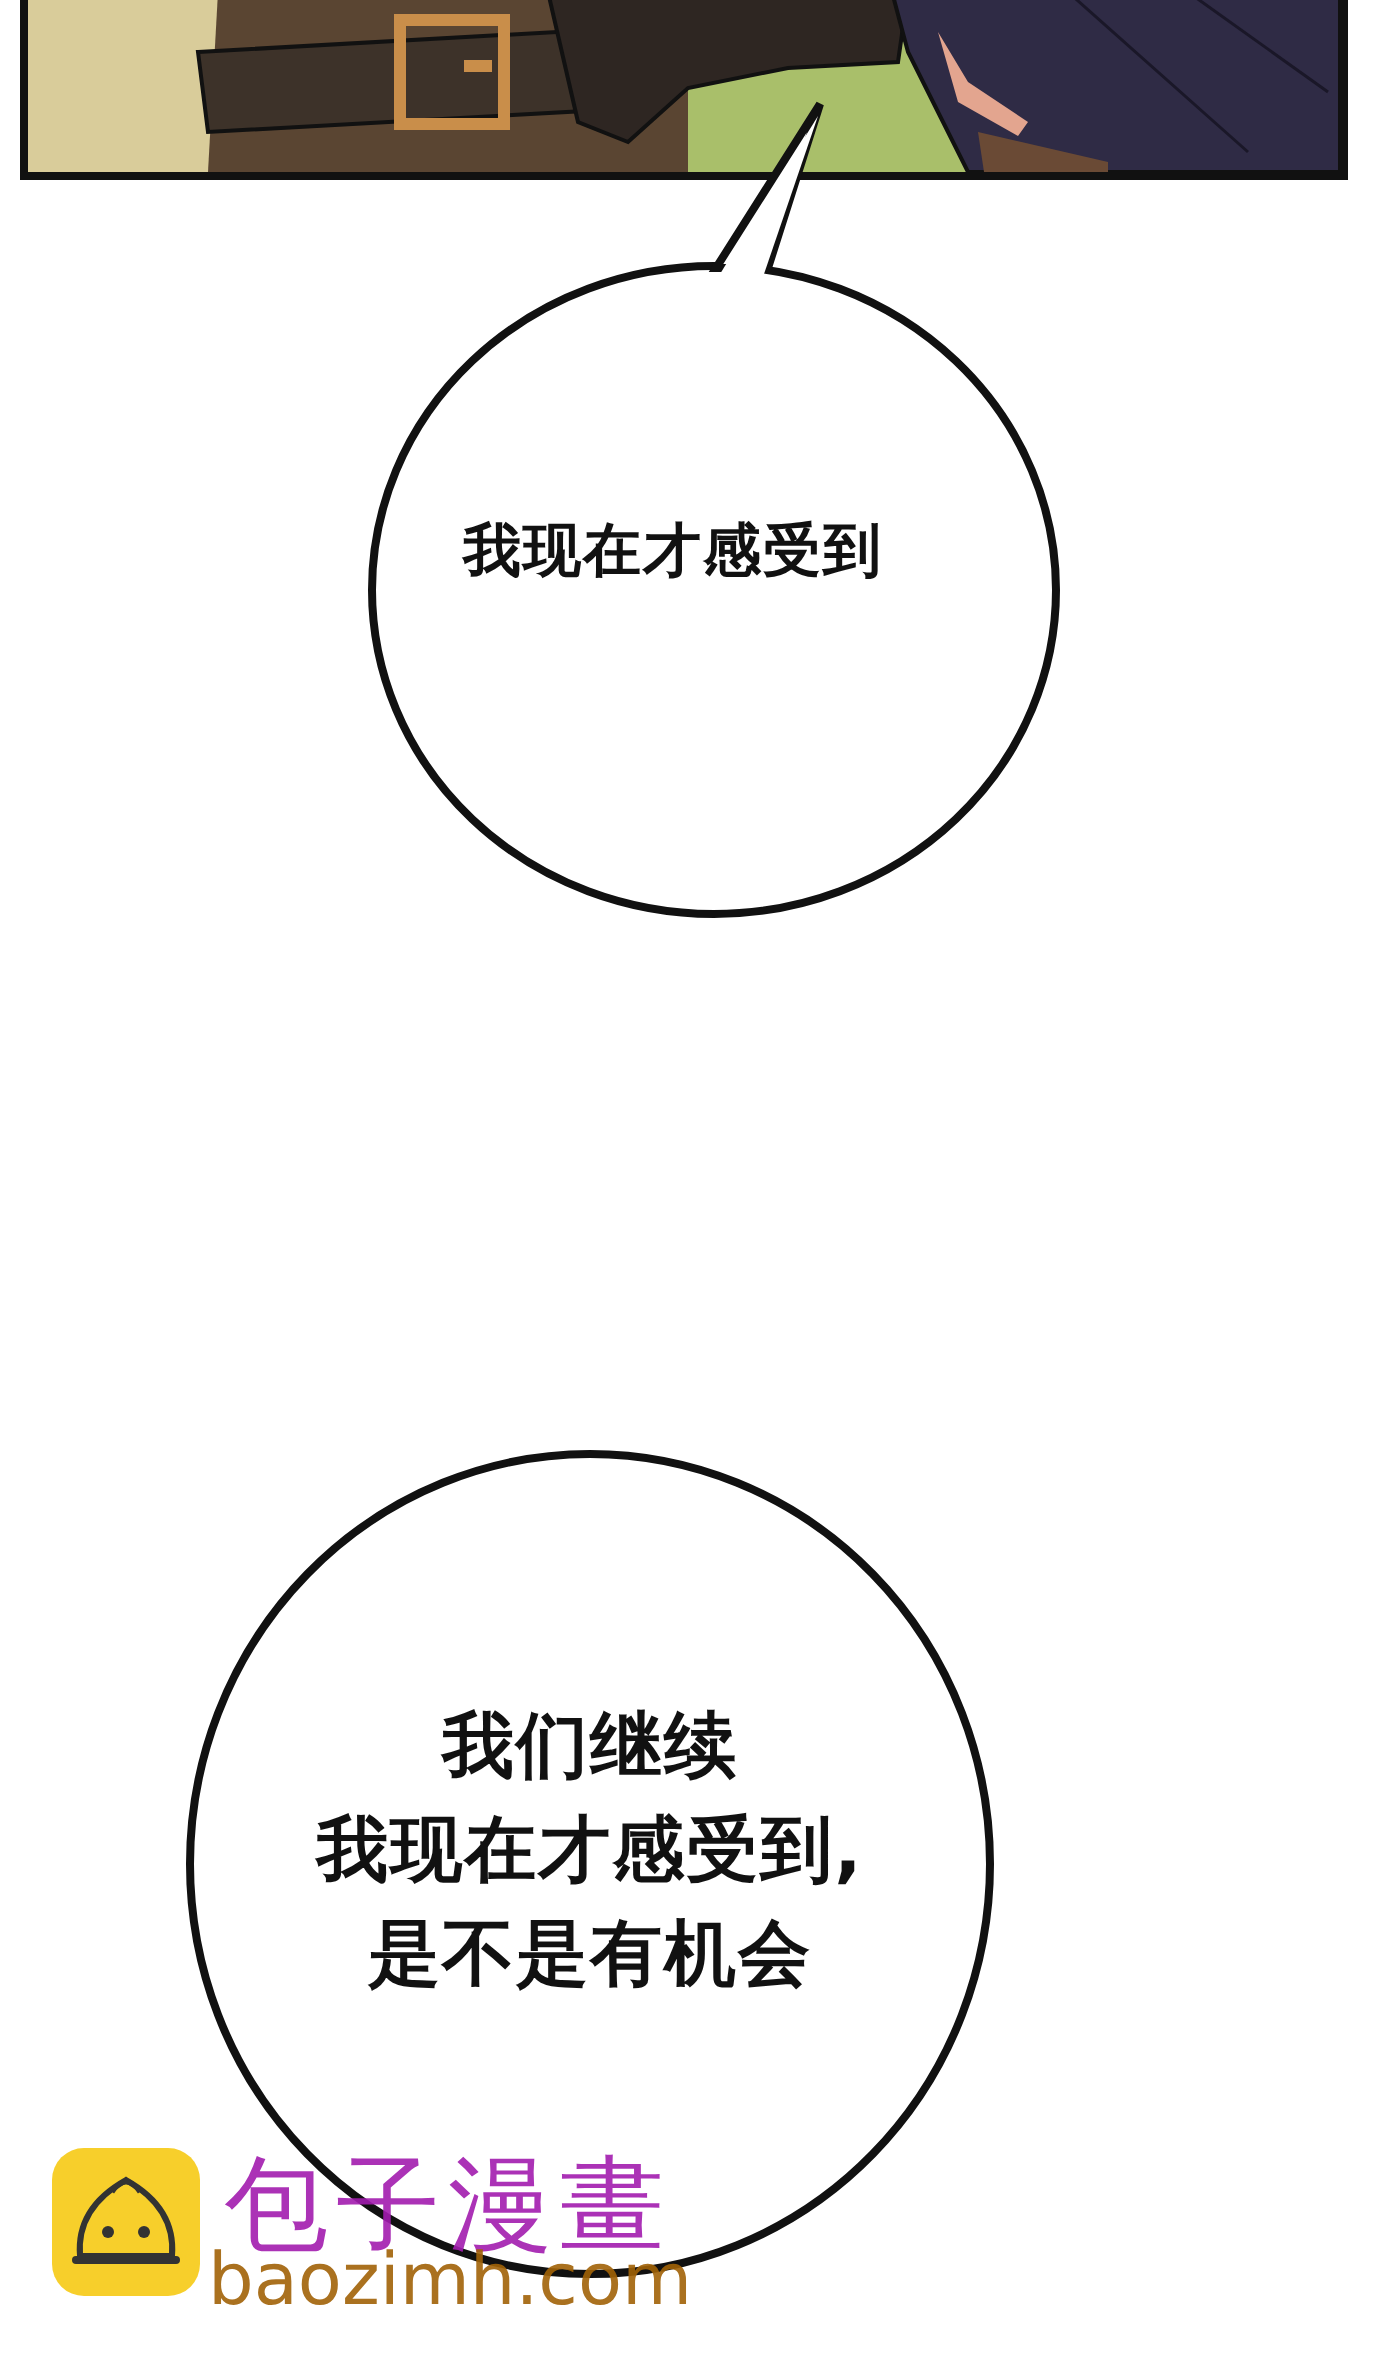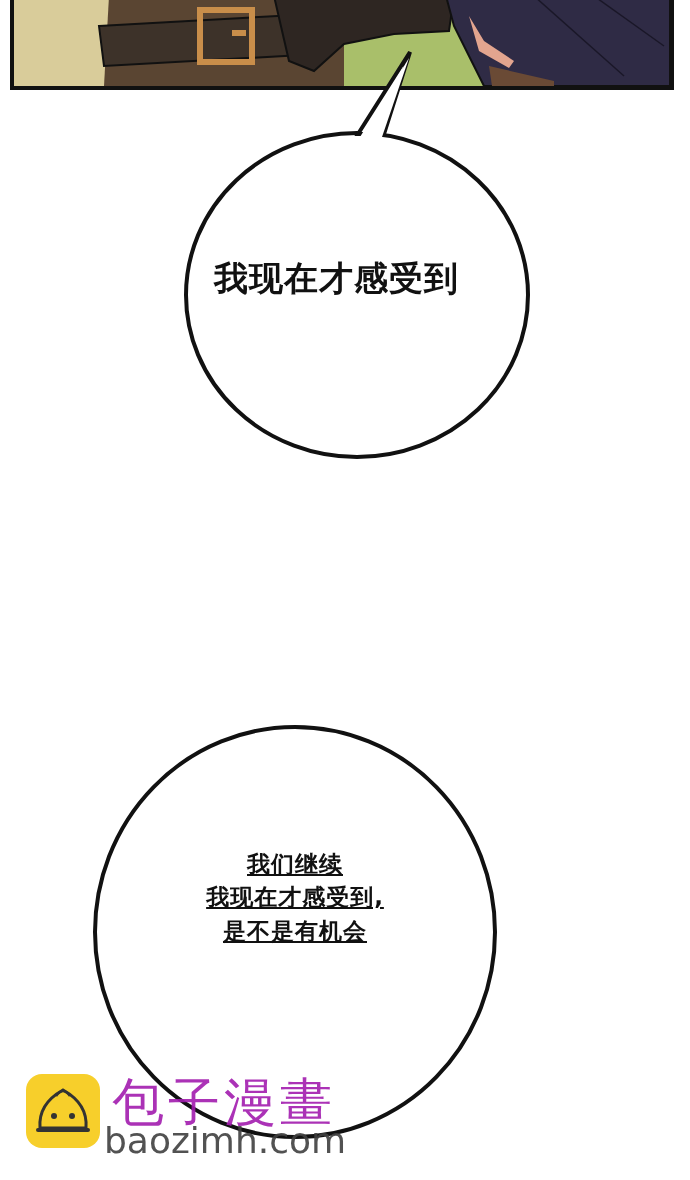--- a/index.html
+++ b/index.html
@@ -12,34 +12,34 @@
       position: absolute; left: 10px; top: -4px; width: 656px; height: 90px;
       border: 4px solid #111; border-top: none; overflow: hidden; box-sizing: content-box;
     }
     .panel svg { display: block; }
     .bubble-svg { position: absolute; left: 0; top: 0; }
     .bubble-text {
       position: absolute; text-align: center; font-weight: bold; color: #111;
       font-family: "DejaVu Sans", sans-serif; line-height: 1.32; letter-spacing: 1px;
     }
     .bubble-text div { white-space: nowrap; }
-    #b1text { left: 186px; width: 301px; top: 256px; font-size: 34px; }
-    #b2text { left: 94px; width: 402px; top: 848px; font-size: 23px; line-height: 1.45; text-decoration: underline; }
+    #b1text { left: 186px; width: 301px; top: 256px; font-size: 29px; }
+    #b2text { left: 94px; width: 402px; top: 848px; font-size: 36px; line-height: 1.45; }
     .watermark { position: absolute; left: 26px; top: 1074px; }
     .wm-logo {
       position: absolute; left: 0; top: 0; width: 74px; height: 74px;
       background: #f7cf2b; border-radius: 16px;
     }
     .wm-cn {
       position: absolute; left: 86px; top: -6px; font-size: 52px; color: #a21caf;
       letter-spacing: 4px; white-space: nowrap; opacity: 0.9;
       font-family: "DejaVu Sans", sans-serif;
     }
     .wm-url {
-      position: absolute; left: 78px; top: 46px; font-size: 36px; color: #404040;
+      position: absolute; left: 78px; top: 46px; font-size: 36px; color: #a16207;
       white-space: nowrap; opacity: 0.9; font-family: "DejaVu Sans", sans-serif;
     }
   </style>
 </head>
 <body>
 
 <div class="panel">
   <svg width="656" height="90" viewBox="0 0 656 90">
     <rect x="0" y="0" width="656" height="90" fill="#a9bf6a"></rect>
     <rect x="0" y="0" width="110" height="90" fill="#d9cc9a"></rect>

